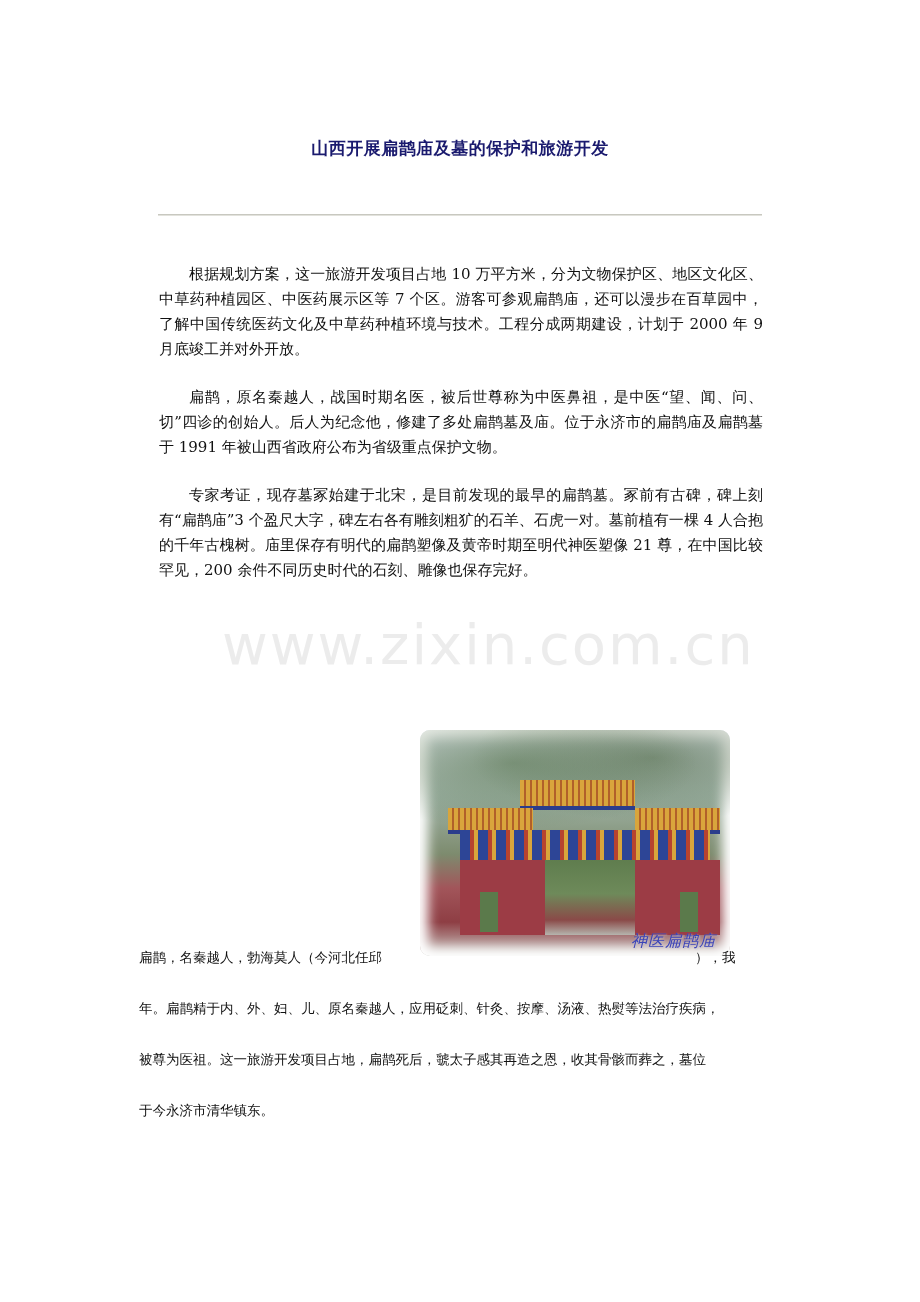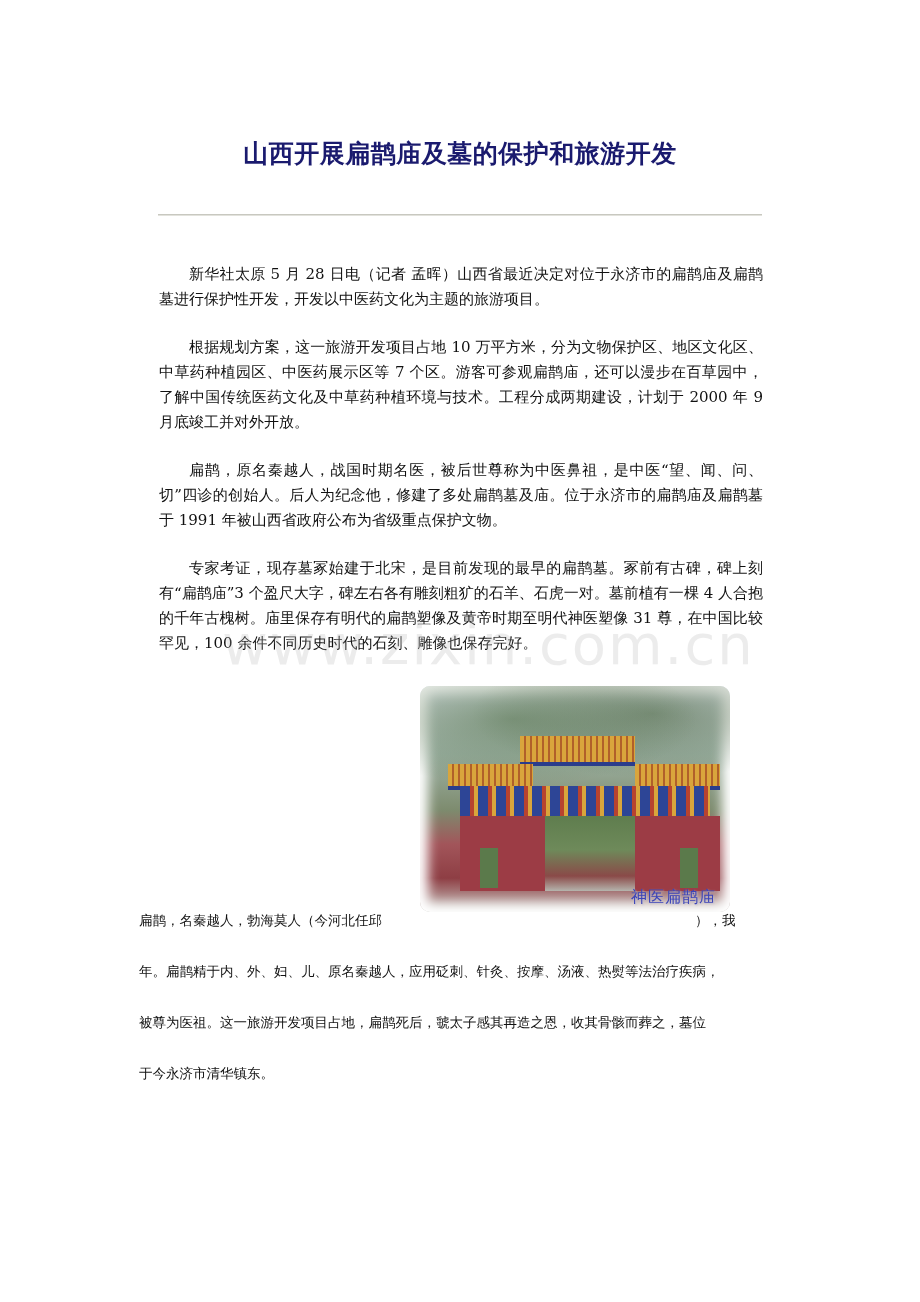--- a/index.html
+++ b/index.html
@@ -15,21 +15,21 @@
       font-family: "DejaVu Serif", "Liberation Serif", serif;
       color: #111111;
     }
     .title {
       position: absolute;
       left: 0;
       top: 122px;
       width: 920px;
       text-align: center;
       font-family: "DejaVu Sans", "Liberation Sans", sans-serif;
-      font-size: 25px;
+      font-size: 17px;
       color: #1a1a6e;
       letter-spacing: 0.5px;
       line-height: 30px;
     }
     .rule {
       position: absolute;
       left: 158px;
       top: 214px;
       width: 604px;
       height: 0;
@@ -56,27 +56,28 @@
       font-family: "DejaVu Sans", "Liberation Sans", sans-serif;
       font-size: 56px;
       color: rgba(180,180,180,0.25);
       letter-spacing: 2px;
       pointer-events: none;
       white-space: nowrap;
     }
     .photo {
       position: absolute;
       left: 420px;
-      top: 686px;
+      top: 730px;
       width: 310px;
       height: 226px;
       border-radius: 10px;
       overflow: hidden;
       background: linear-gradient(180deg, #cfd9dc 0%, #9fb3a6 30%, #7d8b6e 55%, #a2555a 70%, #8e3e44 85%, #c9c9c3 100%);
       box-shadow: 0 0 12px 8px #ffffff inset;
+      font-style: italic;
     }
     .photo .tree {
       position: absolute;
       left: 0; top: 0; width: 310px; height: 110px;
       background: radial-gradient(ellipse at 30% 30%, rgba(80,110,70,0.55), rgba(0,0,0,0) 60%),
                   radial-gradient(ellipse at 75% 25%, rgba(70,95,60,0.55), rgba(0,0,0,0) 55%);
     }
     .photo .roof-center {
       position: absolute; left: 100px; top: 50px; width: 115px; height: 26px;
       background: repeating-linear-gradient(90deg, #d9a53c 0 4px, #b1602a 4px 6px);
@@ -120,21 +121,21 @@
       bottom: 4px;
       font-family: "DejaVu Serif", "Liberation Serif", serif;
       font-size: 16px;
       color: #3c44b8;
       text-shadow: 1px 1px 2px #bfbfcf;
       letter-spacing: 1px;
     }
     .bio {
       position: absolute;
       left: 139px;
-      top: 905px;
+      top: 942px;
       width: 642px;
       font-family: "DejaVu Sans", "Liberation Sans", sans-serif;
       font-size: 13.5px;
       line-height: 31px;
     }
     .bio .line {
       height: 31px;
       margin-bottom: 20px;
       white-space: nowrap;
       display: flex;
@@ -145,24 +146,23 @@
     .bio .line.last { justify-content: flex-start; text-align: right; }
   </style>
 </head>
 <body>
 
 <h1 class="title">山西开展扁鹊庙及墓的保护和旅游开发</h1>
 
 <div class="rule"></div>
 
 <div class="article">
-  <p>新华社太原 5 月 28 日电（记者  孟晖）山西省最近决定对位于永济市的扁鹊庙及扁鹊墓进行保护性开发，开发以中医药文化为主题的旅游项目。</p>
   <p>根据规划方案，这一旅游开发项目占地 10 万平方米，分为文物保护区、地区文化区、中草药种植园区、中医药展示区等 7 个区。游客可参观扁鹊庙，还可以漫步在百草园中，了解中国传统医药文化及中草药种植环境与技术。工程分成两期建设，计划于 2000 年 9 月底竣工并对外开放。</p>
   <p>扁鹊，原名秦越人，战国时期名医，被后世尊称为中医鼻祖，是中医“望、闻、问、切”四诊的创始人。后人为纪念他，修建了多处扁鹊墓及庙。位于永济市的扁鹊庙及扁鹊墓于 1991 年被山西省政府公布为省级重点保护文物。</p>
-  <p>专家考证，现存墓冢始建于北宋，是目前发现的最早的扁鹊墓。冢前有古碑，碑上刻有“扁鹊庙”3 个盈尺大字，碑左右各有雕刻粗犷的石羊、石虎一对。墓前植有一棵 4 人合抱的千年古槐树。庙里保存有明代的扁鹊塑像及黄帝时期至明代神医塑像 31 尊，在中国比较罕见，100 余件不同历史时代的石刻、雕像也保存完好。</p>
+  <p>专家考证，现存墓冢始建于北宋，是目前发现的最早的扁鹊墓。冢前有古碑，碑上刻有“扁鹊庙”3 个盈尺大字，碑左右各有雕刻粗犷的石羊、石虎一对。墓前植有一棵 4 人合抱的千年古槐树。庙里保存有明代的扁鹊塑像及黄帝时期至明代神医塑像 21 尊，在中国比较罕见，200 余件不同历史时代的石刻、雕像也保存完好。</p>
 </div>
 
 <div class="watermark">www.zixin.com.cn</div>
 
 <div class="photo" title="扁鹊庙牌坊照片">
   <div class="tree"></div>
   <div class="roof-center"></div>
   <div class="roof-left"></div>
   <div class="roof-right"></div>
   <div class="beam"></div>

